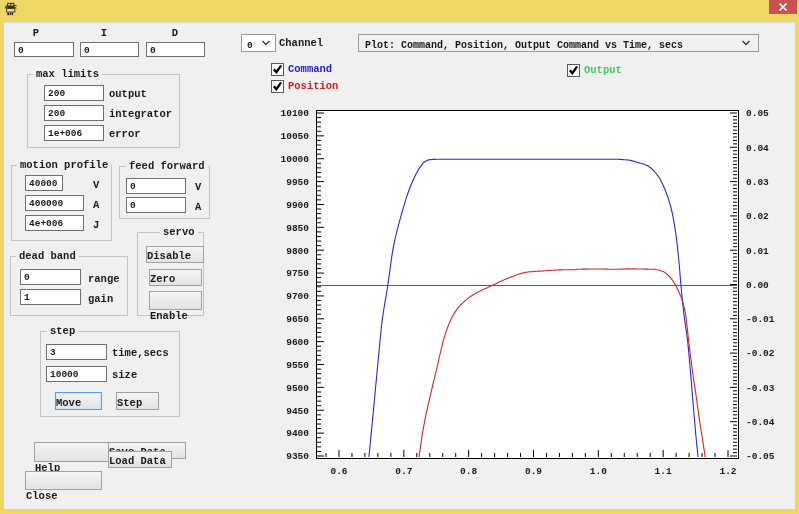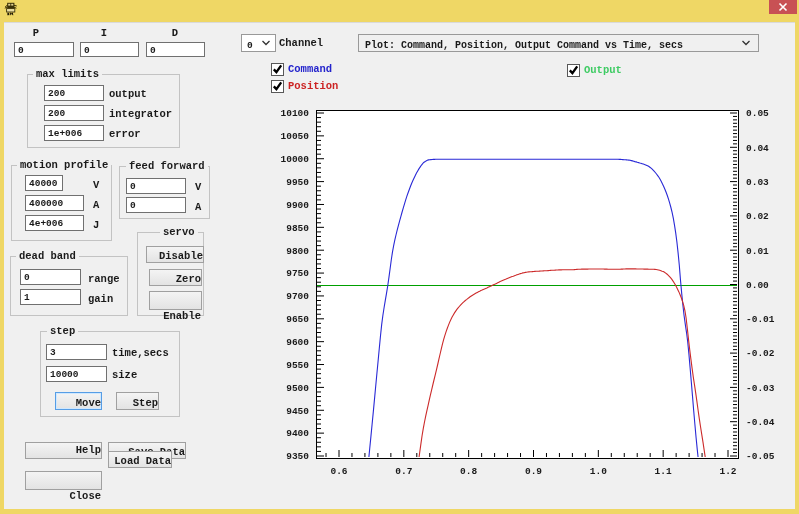--- a/index.html
+++ b/index.html
@@ -1,21 +1,21 @@
 <!DOCTYPE html>
 <html><head><meta charset="utf-8"><style>
 html,body{margin:0;padding:0}
 #win{position:relative;width:799px;height:514px;background:#efd765;overflow:hidden;
  font-family:"Liberation Mono",monospace;font-weight:bold;font-size:10.5px;color:#1a1a1a}
 #content{position:absolute;left:4px;top:22px;width:791px;height:487px;background:#f0f0f0;border-top:1px solid #dadada;box-sizing:border-box}
 .abs{position:absolute}
 .entry{position:absolute;background:#fff;border:1px solid #707070;box-sizing:border-box;
  line-height:13px;padding:1px 0 0 3px;font-size:9.5px}
 .btn{position:absolute;background:linear-gradient(#f4f4f4,#e3e3e3);border:1px solid #a0a0a0;
- box-sizing:border-box;text-align:right}
+ box-sizing:border-box;text-align:left}
 .grp{position:absolute;border:1px solid #c3c3c3;box-sizing:border-box}
 .glab{position:absolute;background:#f0f0f0;padding:0 3px;line-height:11px}
 .lab{position:absolute;line-height:11px;white-space:pre}
 .cb{position:absolute;width:11px;height:11px;background:#fff;border:1px solid #585858;box-sizing:content-box}
 .cb svg{position:absolute;left:0px;top:0px}
 .combo{position:absolute;background:#fff;border:1px solid #999;box-sizing:border-box}
 </style></head><body>
 <div id="win">
 <div class="abs" style="left:0;top:0;width:799px;height:22px;background:#efd765"></div>
 <svg class="abs" style="left:4px;top:1px" width="13" height="15" viewBox="0 0 13 15">
@@ -72,21 +72,21 @@
 <div class="entry" style="left:20px;top:289px;width:61px;height:16px">1</div>
 <div class="lab" style="left:88px;top:294px;color:#1a1a1a">gain</div>
 <div class="grp" style="left:40px;top:331px;width:140px;height:86px"></div>
 <div class="glab" style="left:47px;top:326px">step</div>
 <div class="entry" style="left:46px;top:344px;width:61px;height:16px">3</div>
 <div class="lab" style="left:112px;top:348px;color:#1a1a1a">time,secs</div>
 <div class="entry" style="left:46px;top:366px;width:61px;height:16px">10000</div>
 <div class="lab" style="left:112px;top:370px;color:#1a1a1a">size</div>
 <div class="btn" style="left:55px;top:392px;width:47px;height:18px;line-height:16px;padding-top:1.5px;border:1px solid #569de5;box-shadow:inset 0 0 0 1px #cfe8ff">Move</div>
 <div class="btn" style="left:116px;top:392px;width:43px;height:18px;line-height:16px;padding-top:1.5px">Step</div>
-<div class="btn" style="left:25px;top:442px;width:77px;height:17px;line-height:15px;padding-top:0">Help</div>
+<div class="btn" style="left:34px;top:442px;width:77px;height:17px;line-height:15px;padding-top:18px">Help</div>
 <div class="btn" style="left:108px;top:442px;width:78px;height:17px;line-height:15px;padding-top:1.5px">Save Data</div>
 <div class="btn" style="left:25px;top:471px;width:77px;height:17px;line-height:15px;padding-top:17px">Close</div>
 <div class="btn" style="left:108px;top:451px;width:64px;height:17px;line-height:15px;padding-top:1.5px">Load Data</div>
 <div class="combo" style="left:241px;top:34px;width:35px;height:18px"></div>
 <div class="lab" style="left:247px;top:39.5px;font-size:9.5px">0</div>
 <svg class="abs" style="left:261px;top:39px" width="10" height="8" viewBox="0 0 10 8">
       <path d="M1.5 2 L5 5.5 L8.5 2" stroke="#333" stroke-width="1.3" fill="none"></path>
     </svg>
 <div class="lab" style="left:279px;top:38px;color:#1a1a1a">Channel</div>
 <div class="combo" style="left:358px;top:34px;width:401px;height:18px;background:#f0f0f0"></div>

